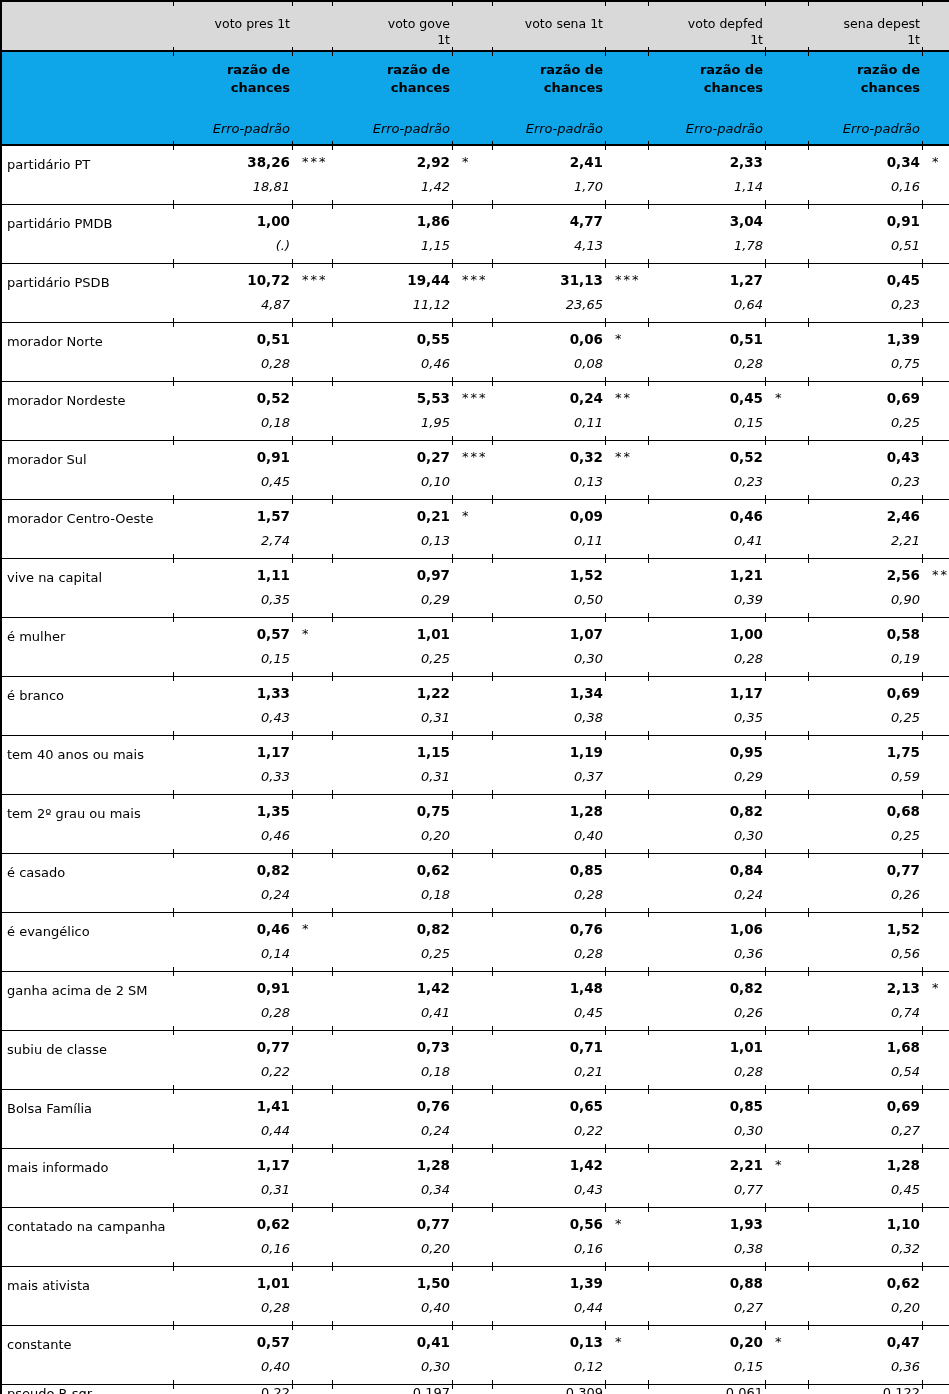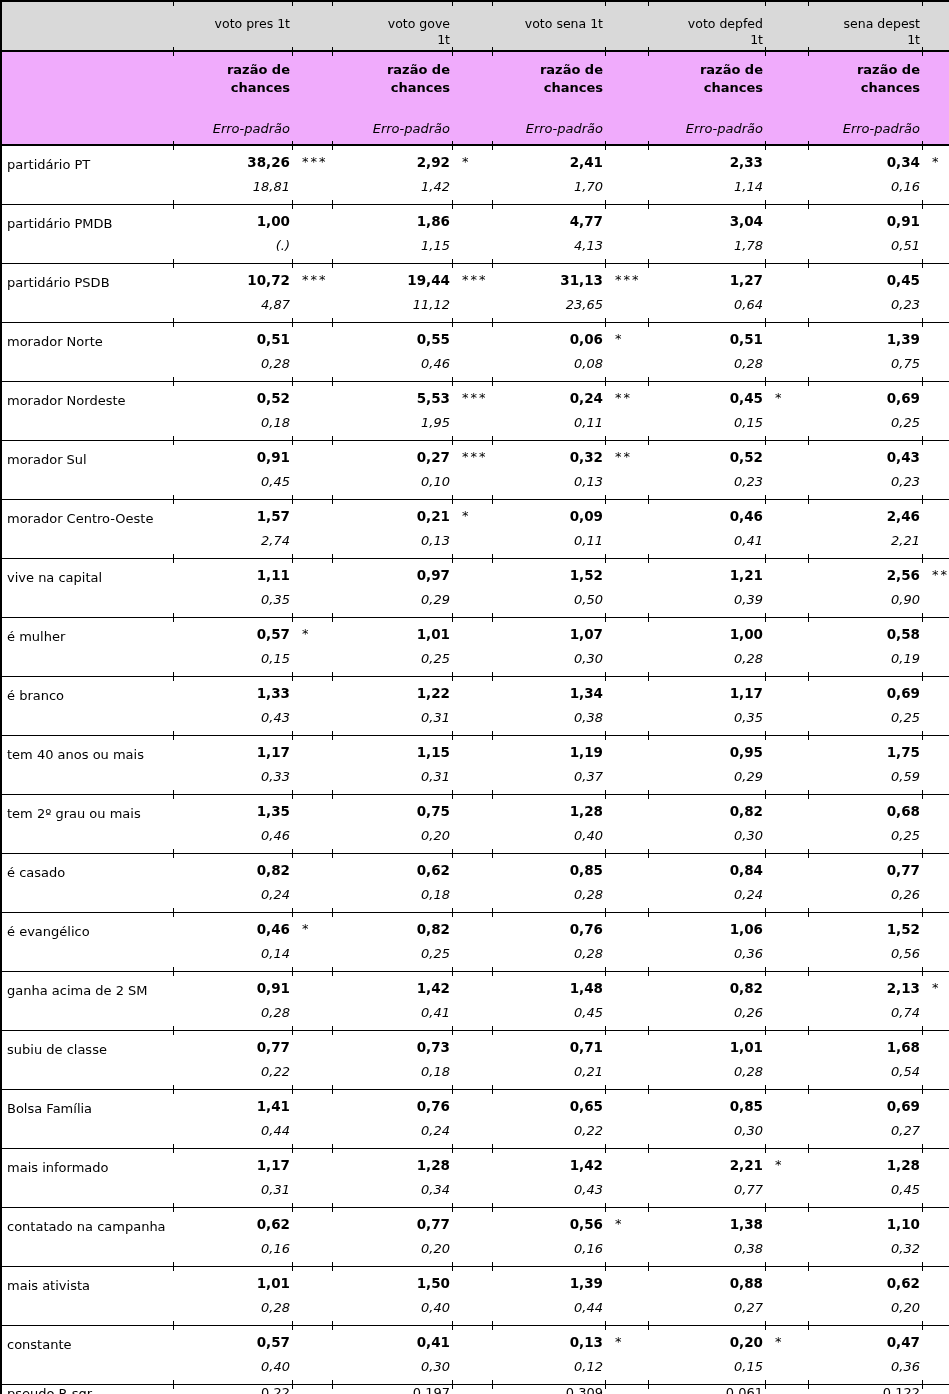--- a/index.html
+++ b/index.html
@@ -14,21 +14,21 @@
   table.reg {
     width: 949px;
     table-layout: fixed;
     border-collapse: collapse;
     border: 2px solid #000;
     background: #fff;
   }
 
   
   thead tr.vote-row { background: #d9d9d9; border-bottom: 2px solid #000; }
-  thead tr.sub-row  { background: #f0abfc; border-bottom: 2px solid #000; }
+  thead tr.sub-row  { background: #0ea5e9; border-bottom: 2px solid #000; }
   thead th {
     font-weight: normal;
     font-size: 12.5px;
     padding: 0;
     vertical-align: top;
   }
   tr.vote-row th.val {
     text-align: right;
     white-space: pre-line;
     line-height: 16px;
@@ -700,21 +700,21 @@
             <div class="or">0,77</div>
             <div class="se">0,20</div>
           </td>
           <td class="star t"></td>
           <td class="val t">
             <div class="or">0,56</div>
             <div class="se">0,16</div>
           </td>
           <td class="star t">*</td>
           <td class="val t">
-            <div class="or">1,38</div>
+            <div class="or">1,93</div>
             <div class="se">0,38</div>
           </td>
           <td class="star t"></td>
           <td class="val t">
             <div class="or">1,10</div>
             <div class="se">0,32</div>
           </td>
           <td class="star t"></td>
         </tr>
         <tr>

